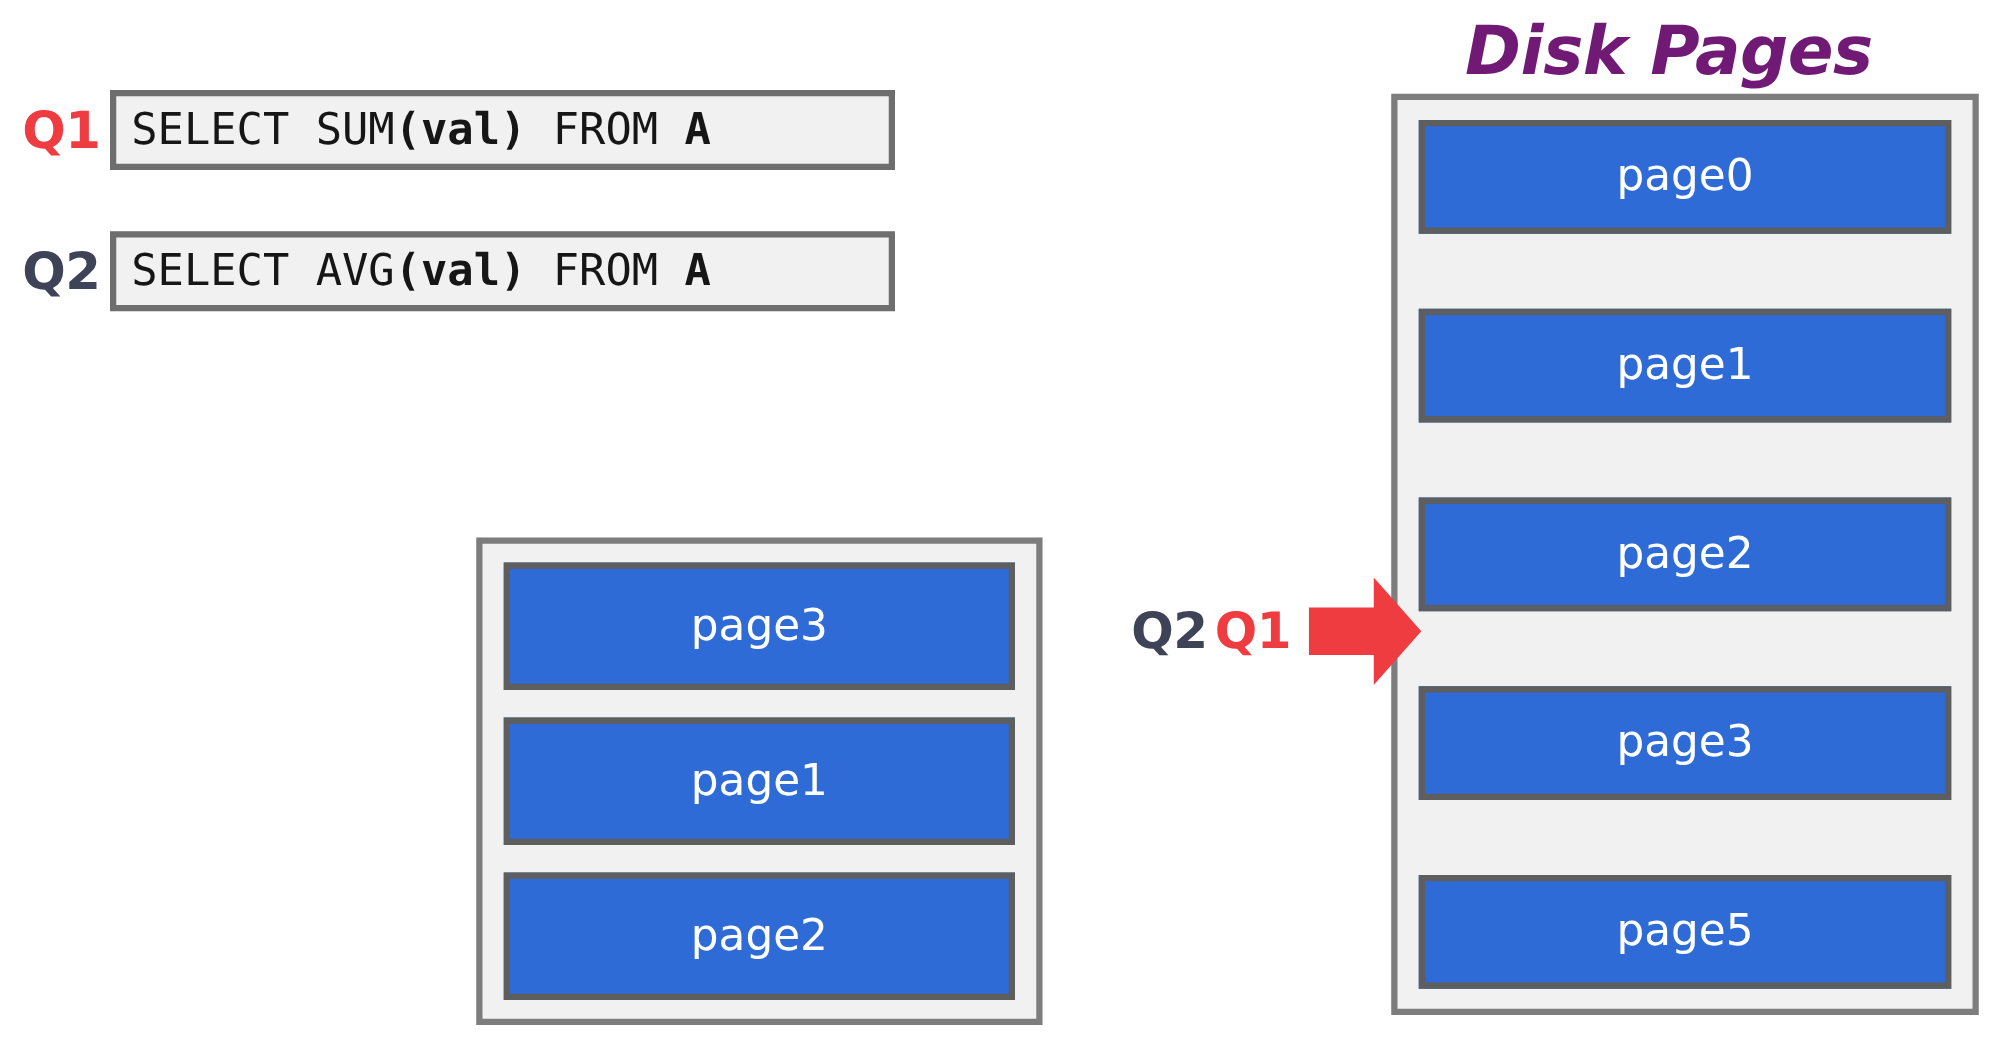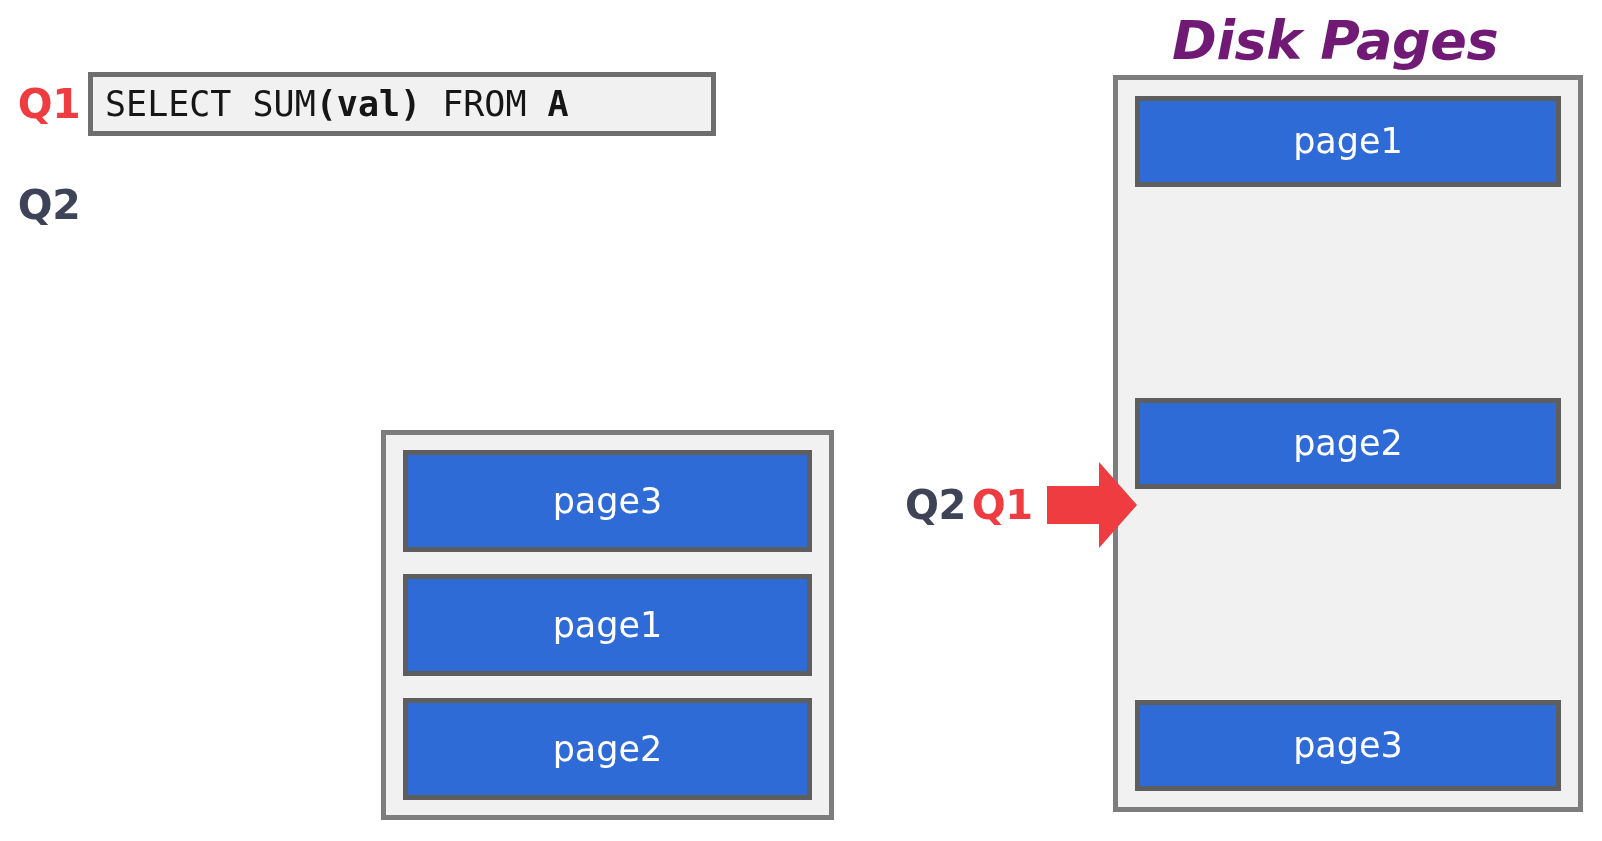--- a/index.html
+++ b/index.html
@@ -117,33 +117,42 @@
 
   <div class="query-row" style="left:10px; top:72px; width:720px;">
     <span class="query-tag red">Q1</span>
     <div class="sql-box" style="width:628px;">
       <span class="sql-text"><span class="kw">SELECT </span><span class="kw">SUM</span><span class="pl">(val) </span><span class="kw">FROM</span><span class="pl"> A</span></span>
     </div>
   </div>
 
   <div class="query-row" style="left:10px; top:185px; width:720px;">
     <span class="query-tag navy">Q2</span>
+    <div class="sql-box" style="width:628px;">
+      <span class="sql-text"><span class="kw">SELECT </span><span class="kw">AVG</span><span class="pl">(val) </span><span class="kw">FROM</span><span class="pl"> A</span></span>
+    </div>
   </div>
 
   <div class="section-title" style="left:1172px; top:14px;">Disk Pages</div>
 
   <div class="page-container" style="left:1113px; top:75px; width:470px; height:737px; padding:16px 17px;">
+    <div class="page-box" style="height:91px;">
+      <span class="page-label">page0</span>
+    </div>
     <div class="page-box" style="height:91px;">
       <span class="page-label">page1</span>
     </div>
     <div class="page-box" style="height:91px;">
       <span class="page-label">page2</span>
     </div>
     <div class="page-box" style="height:91px;">
       <span class="page-label">page3</span>
+    </div>
+    <div class="page-box" style="height:91px;">
+      <span class="page-label">page5</span>
     </div>
   </div>
 
 
   <div class="page-container" style="left:381px; top:430px; width:453px; height:390px; padding:15px 17px;">
     <div class="page-box" style="height:102px;">
       <span class="page-label">page3</span>
     </div>
     <div class="page-box" style="height:102px;">
       <span class="page-label">page1</span>

